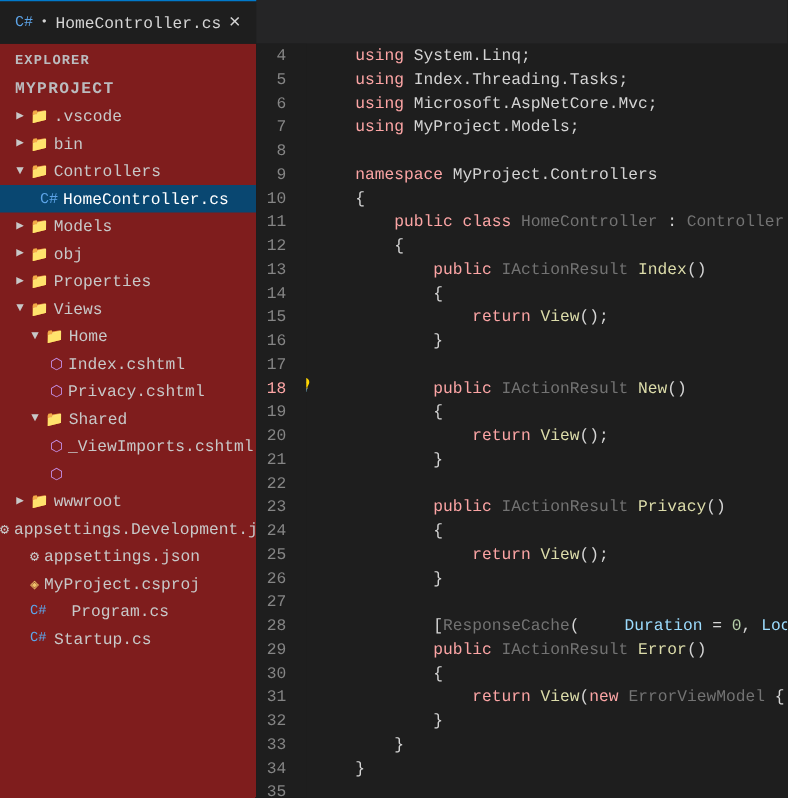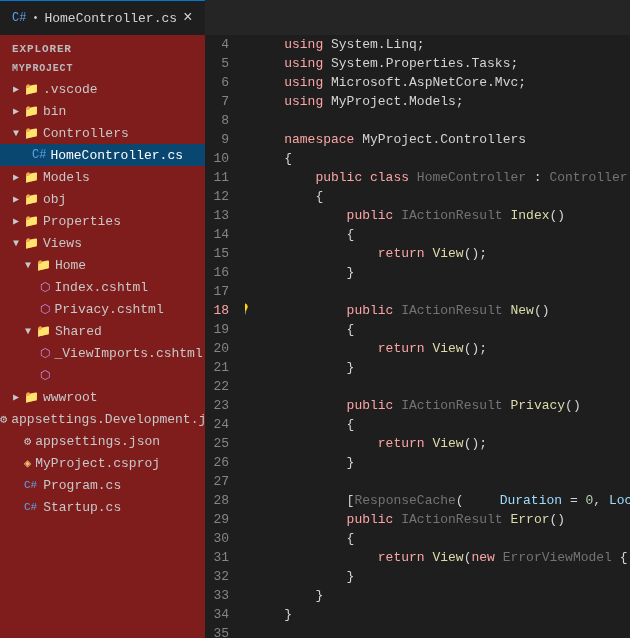--- a/index.html
+++ b/index.html
@@ -168,21 +168,21 @@
     <span class="dot">•</span>
     <span>HomeController.cs</span>
     <span class="tab-close">×</span>
   </div>
 </div>
 
 <div class="main">
 
   <div class="sidebar">
     <div class="sidebar-title">EXPLORER</div>
-    <div class="sidebar-title" style="padding-top:4px;font-size:10px;">MYPROJECT</div>
+    <div class="sidebar-title" style="padding-top:4px;font-size:13px;">MYPROJECT</div>
 
     <div class="tree-item">
       <span class="indent" style="width:8px"></span>
       <span class="arrow">▶</span>
       <span class="file-icon folder-icon">📁</span>
       <span>.vscode</span>
     </div>
 
     <div class="tree-item">
       <span class="indent" style="width:8px"></span>
@@ -295,21 +295,21 @@
       <span class="indent" style="width:8px"></span>
       <span class="arrow" style="width:16px"></span>
       <span class="file-icon csproj-icon">◈</span>
       <span>MyProject.csproj</span>
     </div>
 
     <div class="tree-item">
       <span class="indent" style="width:8px"></span>
       <span class="arrow" style="width:16px"></span>
       <span class="file-icon cs-icon" style="font-size:11px;">C#</span>
-      <span style="margin-left:2px;">Program.cs</span>
+      <span style="margin-left:16px;">Program.cs</span>
     </div>
 
     <div class="tree-item">
       <span class="indent" style="width:8px"></span>
       <span class="arrow" style="width:16px"></span>
       <span class="file-icon cs-icon" style="font-size:11px;">C#</span>
       <span style="margin-left:2px;">Startup.cs</span>
     </div>
   </div>
 
@@ -349,21 +349,21 @@
       <div class="line-num-cell">35</div>
     </div>
 
     <div class="code-area">
 
       <div class="code-line">
         <span class="kw">    using</span><span> System.Linq;</span>
       </div>
 
       <div class="code-line">
-        <span class="kw">    using</span><span> System.Properties.Tasks;</span>
+        <span class="kw">    using</span><span> Index.Threading.Tasks;</span>
       </div>
 
       <div class="code-line">
         <span class="kw">    using</span><span> Microsoft.AspNetCore.Mvc;</span>
       </div>
 
       <div class="code-line">
         <span class="kw">    using</span><span> MyProject.Models;</span>
       </div>
 

